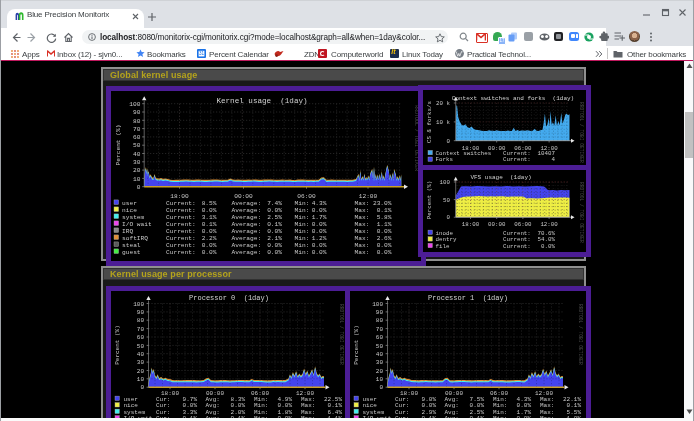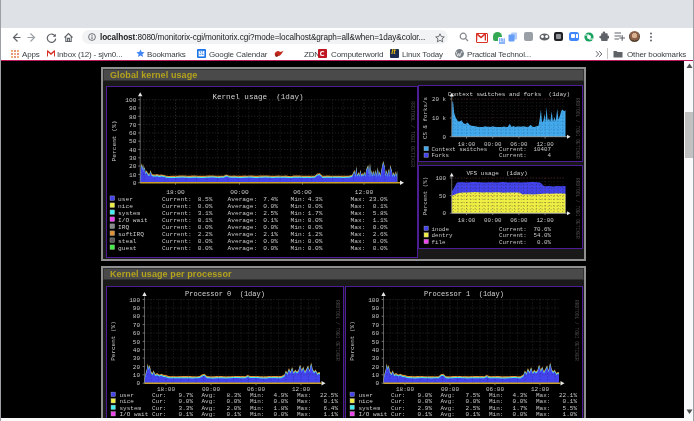--- a/index.html
+++ b/index.html
@@ -6,42 +6,68 @@
   body{font-family:"Liberation Sans", sans-serif; width:694px; height:421px; overflow:hidden;}
   #win{position:absolute;left:0;top:0;width:694px;height:421px;overflow:hidden;background:#dee1e6;}
   .abs{position:absolute;}
   
   #tabstrip{position:absolute;left:0;top:0;width:694px;height:28px;background:#dee1e6;border-top:1px solid #cfd2d6;box-sizing:border-box;}
   #tab{position:absolute;left:7px;top:8px;width:137px;height:20px;background:#fff;border-radius:8px 8px 0 0;}
   #tabtitle{position:absolute;left:20px;top:0.5px;font-size:8px;color:#3c4043;white-space:nowrap;letter-spacing:-0.15px;}
   #winborder-l{position:absolute;left:0;top:0;width:1px;height:421px;background:#9c9fa4;z-index:99;}
   #winborder-r{position:absolute;right:0;top:0;width:1px;height:421px;background:#9c9fa4;z-index:99;}
   
-  #toolbar{position:absolute;left:0;top:28px;width:694px;height:18px;background:#fff;}
+  #toolbar{position:absolute;left:0;top:28px;width:606px;height:18px;background:#fff;}
   #omnibox{position:absolute;left:82px;top:2px;width:366px;height:14px;border-radius:7px;background:#f1f3f4;}
   #urltext{position:absolute;left:18px;top:3.2px;font-size:8.2px;color:#202124;white-space:nowrap;letter-spacing:-0.08px;}
   
   #bookbar{position:absolute;left:0;top:46px;width:694px;height:14px;background:#fff;border-bottom:2px solid #be185d;box-sizing:content-box;}
   .bk{position:absolute;top:3.5px;font-size:8px;color:#3c4043;white-space:nowrap;letter-spacing:-0.15px;}
   
   #page{position:absolute;left:0;top:61px;width:694px;height:360px;background:#000;overflow:hidden;}
   .section{position:absolute;background:#191919;border:2px solid #8f8f8f;box-sizing:border-box;}
   .sectitle{position:absolute;left:0;top:0;right:0;height:12px;background:#4a4a4a;box-shadow:inset 0 0 0 1px #313131;}
   .sectitle span{position:absolute;left:7px;top:1px;font-weight:bold;font-size:9px;color:#b4a31c;letter-spacing:0.1px;}
-  .gbox{position:absolute;background:#000;border:1px solid #4c1d95;}
+  .gbox{position:absolute;background:#000;border:5px solid #4c1d95;}
   #bottomstrip{position:absolute;left:0;top:418px;width:694px;height:3px;background:#fafafa;z-index:98;}
   
   #sbar{position:absolute;left:684px;top:0px;width:10px;height:357px;background:#f8f9fa;}
   #sthumb{position:absolute;left:1px;top:51px;width:8px;height:46px;background:#c1c1c1;}
   svg{display:block;}
 </style>
 </head>
 <body>
 <div id="win">
 
+  <div id="tabstrip">
+    <div id="tab">
+      <svg class="abs" style="left:8px;top:2px" width="10" height="9.5" viewBox="0 0 12 12" preserveAspectRatio="none">
+        <path d="M0.7 11.5 L0.7 4.8 Q0.7 2.2 2.9 2.2 Q5.1 2.6 5.1 5.2 L5.1 11.5 L3.4 11.5 L3.4 6 Q3.4 4.8 2.9 4.8 Q2.4 4.8 2.4 6 L2.4 11.5 Z" fill="#2b3fa8"></path>
+        <path d="M4.6 11.5 L4.6 5.2 Q4.6 1.6 7.3 1.6 Q10.2 1.6 10.2 5.2 L10.2 11.5 L8.3 11.5 L8.3 5.6 Q8.3 4.2 7.4 4.2 Q6.5 4.2 6.5 5.6 L6.5 11.5 Z" fill="#2eb82e"></path>
+      </svg>
+      <span id="tabtitle">Blue Precision Monitorix</span>
+      <svg class="abs" style="left:124px;top:2.5px" width="9" height="9" viewBox="0 0 9 9">
+          <path d="M2 2 L7 7 M7 2 L2 7" stroke="#5f6368" stroke-width="1.1"></path>
+        </svg>
+    </div>
+    <svg class="abs" style="left:147px;top:11px" width="10" height="10" viewBox="0 0 10 10">
+        <path d="M5 1 L5 9 M1 5 L9 5" stroke="#5f6368" stroke-width="1.2"></path>
+      </svg>
+
+    <svg class="abs" style="left:642px;top:6.5px" width="9" height="9" viewBox="0 0 9 9">
+        <path d="M1 7 L8 7" stroke="#5f6368" stroke-width="1.1"></path>
+      </svg>
+    <svg class="abs" style="left:661px;top:6.5px" width="9" height="9" viewBox="0 0 9 9">
+        <rect x="1.5" y="1.5" width="6" height="6" fill="none" stroke="#5f6368" stroke-width="1.1"></rect>
+        <rect x="1.5" y="1.5" width="6" height="1.8" fill="#5f6368"></rect>
+      </svg>
+    <svg class="abs" style="left:678px;top:6.5px" width="9" height="9" viewBox="0 0 9 9">
+        <path d="M1.5 1.5 L7.5 7.5 M7.5 1.5 L1.5 7.5" stroke="#5f6368" stroke-width="1.1"></path>
+      </svg>
+  </div>
 
   <div id="toolbar">
     <svg class="abs" style="left:10px;top:4px" width="11" height="11" viewBox="0 0 11 11">
         <path d="M7.5 1.5 L3.5 5.5 L7.5 9.5 M3.5 5.5 L10.5 5.5" stroke="#5f6368" stroke-width="1.2" fill="none"></path>
       </svg>
     <svg class="abs" style="left:27px;top:4px" width="11" height="11" viewBox="0 0 11 11">
         <path d="M3.5 1.5 L7.5 5.5 L3.5 9.5 M0.5 5.5 L7.5 5.5" stroke="#9aa0a6" stroke-width="1.2" fill="none"></path>
       </svg>
     <svg class="abs" style="left:46px;top:4px" width="11" height="11" viewBox="0 0 11 11">
         <path d="M9.2 4.2 A 4.2 4.2 0 1 0 9.7 6.6" stroke="#5f6368" stroke-width="1.2" fill="none"></path>
@@ -130,21 +156,21 @@
     <span class="bk" style="left:57px;">Inbox (12) - sjvn0...</span>
     <svg class="abs" style="left:136px;top:3px" width="9" height="9" viewBox="0 0 9 9">
         <path d="M4.5 0.4 L5.7 3 L8.6 3.3 L6.4 5.2 L7.1 8 L4.5 6.5 L1.9 8 L2.6 5.2 L0.4 3.3 L3.3 3 Z" fill="#4285f4"></path>
       </svg>
     <span class="bk" style="left:147px;">Bookmarks</span>
     <svg class="abs" style="left:197px;top:3px" width="9" height="9" viewBox="0 0 9 9">
         <rect x="0" y="0" width="9" height="9" rx="1" fill="#1a73e8"></rect>
         <rect x="1.6" y="1.8" width="5.8" height="5.6" fill="#fff"></rect>
         <text x="4.5" y="6.3" font-size="4.6" fill="#1a73e8" text-anchor="middle" font-family="Liberation Sans">31</text>
       </svg>
-    <span class="bk" style="left:209px;">Google Calendar</span>
+    <span class="bk" style="left:209px;">Percent Calendar</span>
     <svg class="abs" style="left:274px;top:4px" width="10" height="8" viewBox="0 0 10 8">
         <path d="M0.5 4 C2 0.5 5 0.5 6 2 L9.5 1 L7 4.5 C5 7 1.5 6.5 0.5 4 Z" fill="#c22a1e"></path>
         <circle cx="2.6" cy="5.6" r="1.4" fill="#8c1f16"></circle>
       </svg>
     <span class="bk" style="left:304px;text-align:right;">ZDNet</span>
     <div class="abs" style="left:318px;top:3px;width:9px;height:9px;background:#c01622;border-radius:1px;">
         <div class="abs" style="left:2px;top:2px;width:5px;height:5px;border:1.2px solid #fff;border-right-color:transparent;border-radius:50%;box-sizing:border-box;"></div>
       </div>
     <span class="bk" style="left:331px;text-align:center;">Computerworld</span>
     <div class="abs" style="left:390px;top:3px;width:9px;height:9px;background:#1b2c4e;border-radius:1px;">

